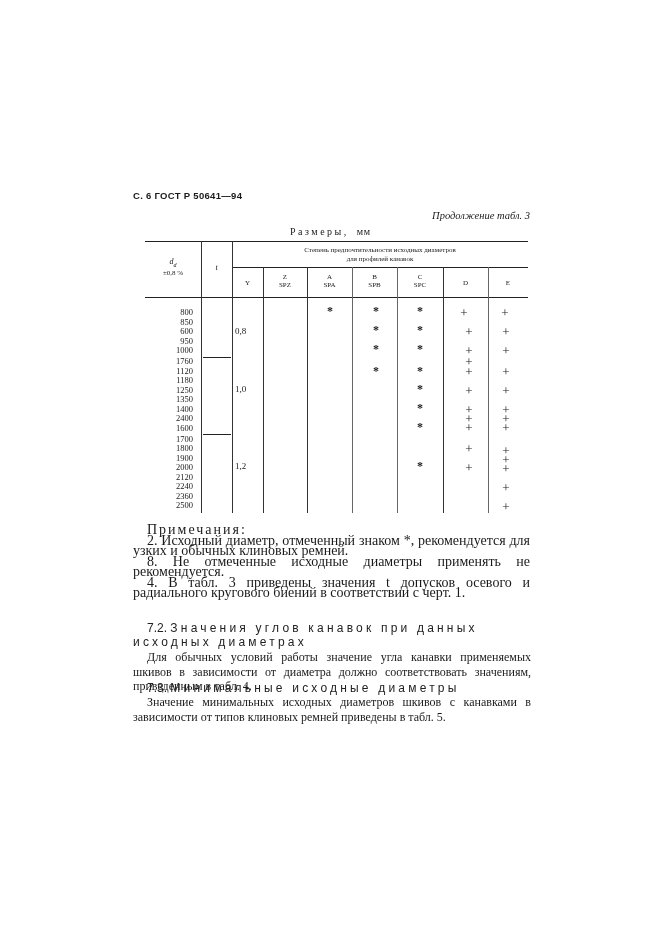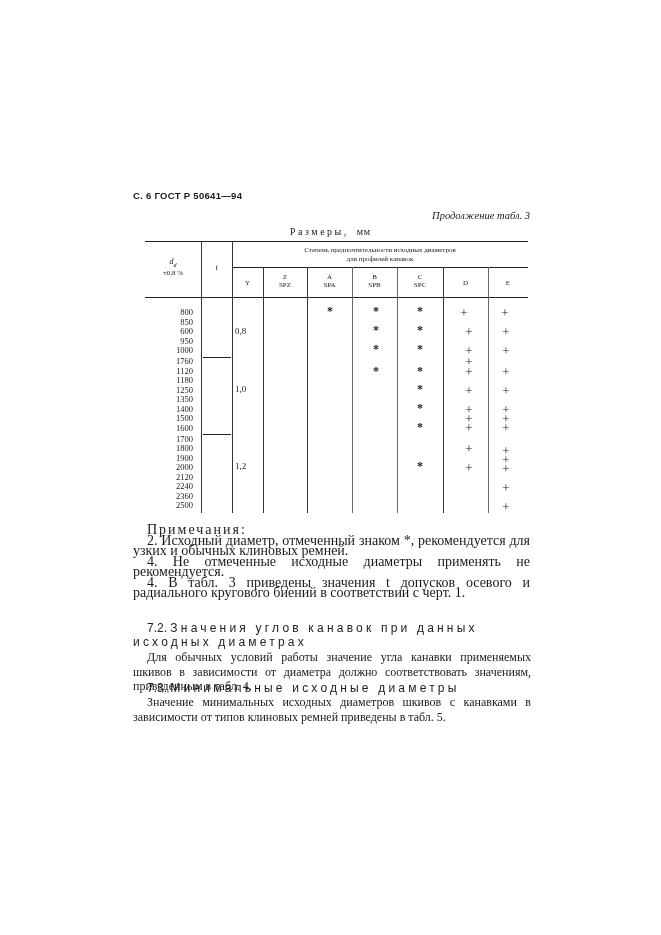--- a/index.html
+++ b/index.html
@@ -99,21 +99,21 @@
   <div class="dd-col" style="top:316.5px;">850</div>
   <div class="dd-col" style="top:326px;">600</div>
   <div class="dd-col" style="top:335.5px;">950</div>
   <div class="dd-col" style="top:345px;">1000</div>
   <div class="dd-col" style="top:356px;">1760</div>
   <div class="dd-col" style="top:365.5px;">1120</div>
   <div class="dd-col" style="top:375px;">1180</div>
   <div class="dd-col" style="top:384.5px;text-align:right;">1250</div>
   <div class="dd-col" style="top:394px;">1350</div>
   <div class="dd-col" style="top:403.5px;">1400</div>
-  <div class="dd-col" style="top:413px;">1500</div>
+  <div class="dd-col" style="top:413px;">2400</div>
   <div class="dd-col" style="top:422.5px;">1600</div>
   <div class="dd-col" style="top:433.5px;">1700</div>
   <div class="dd-col" style="top:443px;">1800</div>
   <div class="dd-col" style="top:452.5px;">1900</div>
   <div class="dd-col" style="top:462px;">2000</div>
   <div class="dd-col" style="top:471.5px;">2120</div>
   <div class="dd-col" style="top:481px;">2240</div>
   <div class="dd-col" style="top:490.5px;">2360</div>
   <div class="dd-col" style="top:500px;">2500</div>
 
@@ -169,21 +169,21 @@
   <div class="mark plus" style="left:506px; top:464px;">+</div>
 
   <div class="mark plus" style="left:506px; top:483px;">+</div>
 
   <div class="mark plus" style="left:506px; top:502px;">+</div>
 </div>
 
 <div class="abs notes" style="top:525px;">
   <div class="notes-title indent">Примечания:</div>
   <div class="indent justify">2. Исходный диаметр, отмеченный знаком *, рекомендуется для узких и обычных клиновых ремней.</div>
-  <div class="indent justify">4. Не отмеченные исходные диаметры применять не рекомендуется.</div>
+  <div class="indent justify">8. Не отмеченные исходные диаметры применять не рекомендуется.</div>
   <div class="indent justify">4. В табл. 3 приведены значения t допусков осевого и радиального кругового биений в соответствии с черт. 1.</div>
 </div>
 
 <div class="abs section" style="top:621px; text-indent:14px;">
   <span>7.2.</span>
   <span class="spaced">Значения углов канавок при данных исходных диаметрах</span>
 </div>
 <div class="abs para" style="top:650px; text-indent:14px;">Для обычных условий работы значение угла канавки применяемых шкивов в зависимости от диаметра должно соответствовать значениям, приведенным в табл. 4.</div>
 
 <div class="abs section" style="top:681px; text-indent:14px;">

